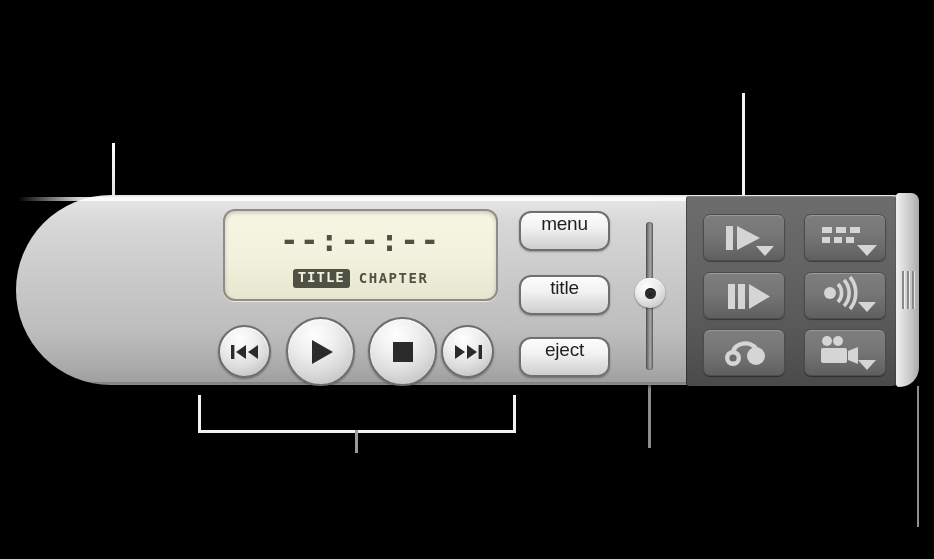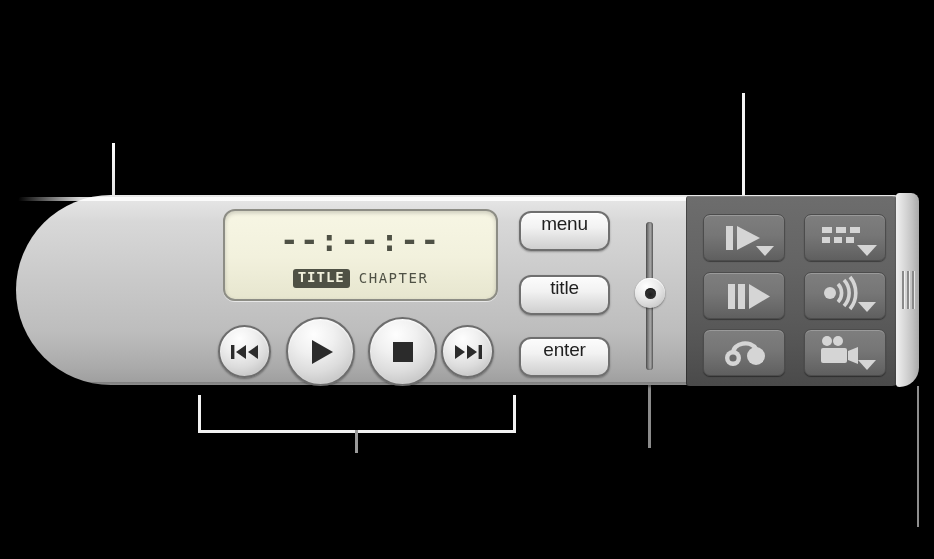--- a/index.html
+++ b/index.html
@@ -205,21 +205,21 @@
     font-weight: bold;
     letter-spacing: 1px;
     padding: 1px 5px 2px 5px;
     border-radius: 3px;
     line-height: 1.1;
   }
   #lcd-chapter-label {
     color: #4f5145;
     font-family: "DejaVu Sans Mono", monospace;
     font-size: 14px;
-    font-weight: normal;
+    font-weight: bold;
     letter-spacing: 1.5px;
     line-height: 1.1;
   }
 
   
   .xport {
     position: absolute;
     border-radius: 50%;
     background: radial-gradient(circle at 40% 24%, #fefefe 0%, #f0f0f0 32%,
                 #dcdcdc 60%, #c0c0c0 88%, #b2b2b2 100%);
@@ -464,21 +464,21 @@
     </svg>
   </div>
 
   <div id="btn-menu" class="sidebtn">
     <span>menu</span>
   </div>
   <div id="btn-title" class="sidebtn">
     <span>title</span>
   </div>
   <div id="btn-eject" class="sidebtn">
-    <span>enter</span>
+    <span>eject</span>
   </div>
 
   <div id="slider-wrap">
     <div id="slider-track"></div>
     <div id="slider-knob">
       <div id="slider-knob-hole"></div>
     </div>
   </div>
 
   <div id="grip-handle">

